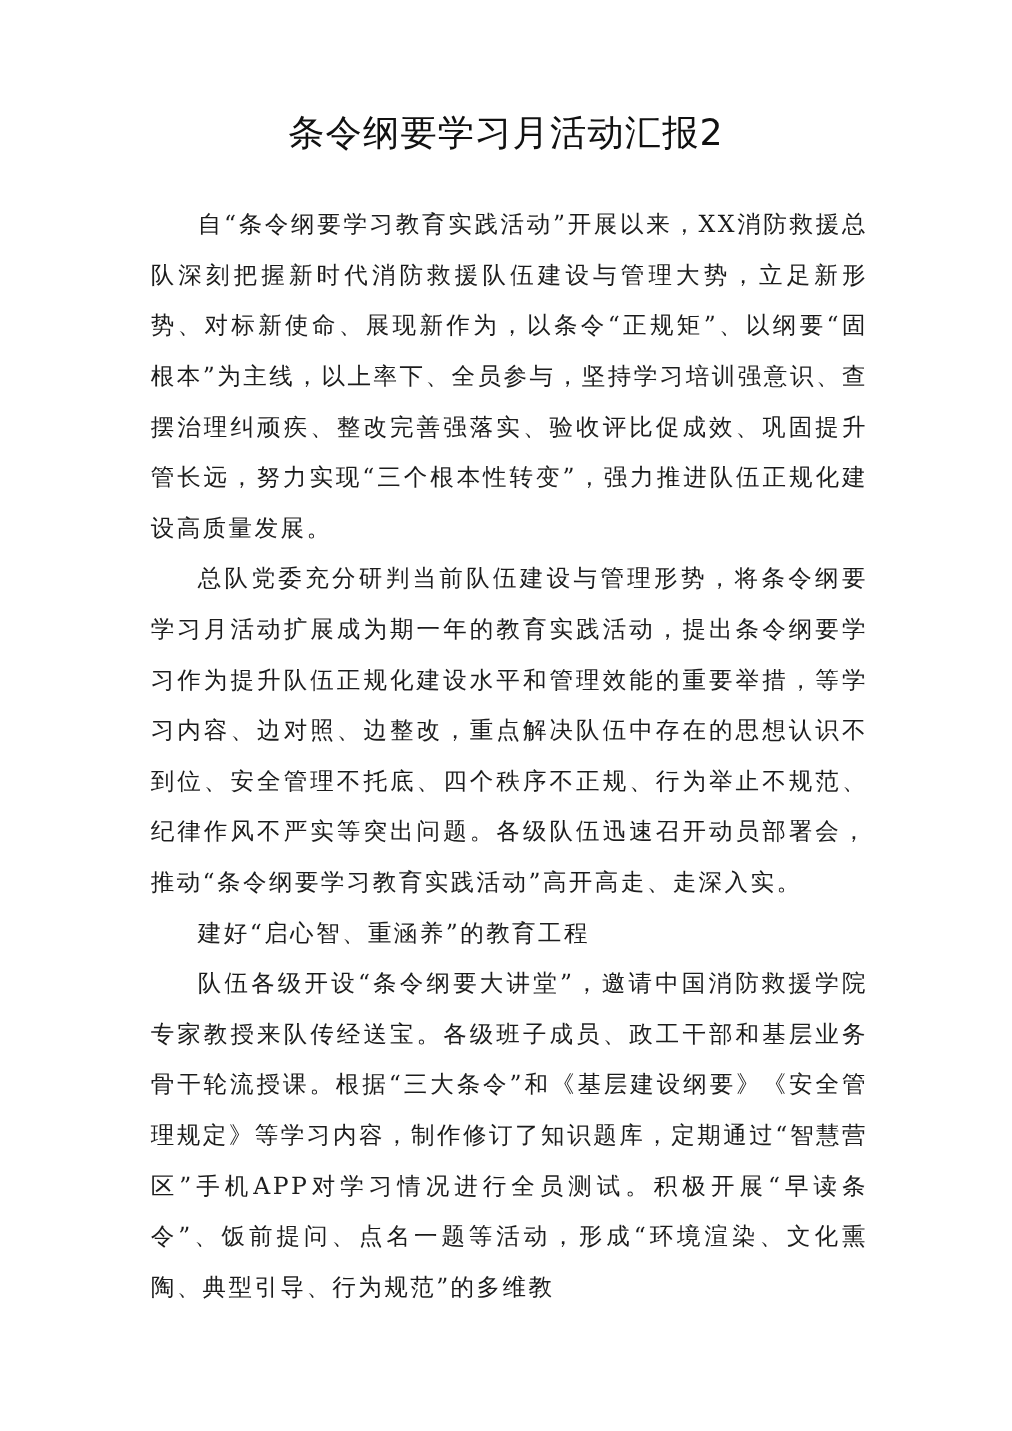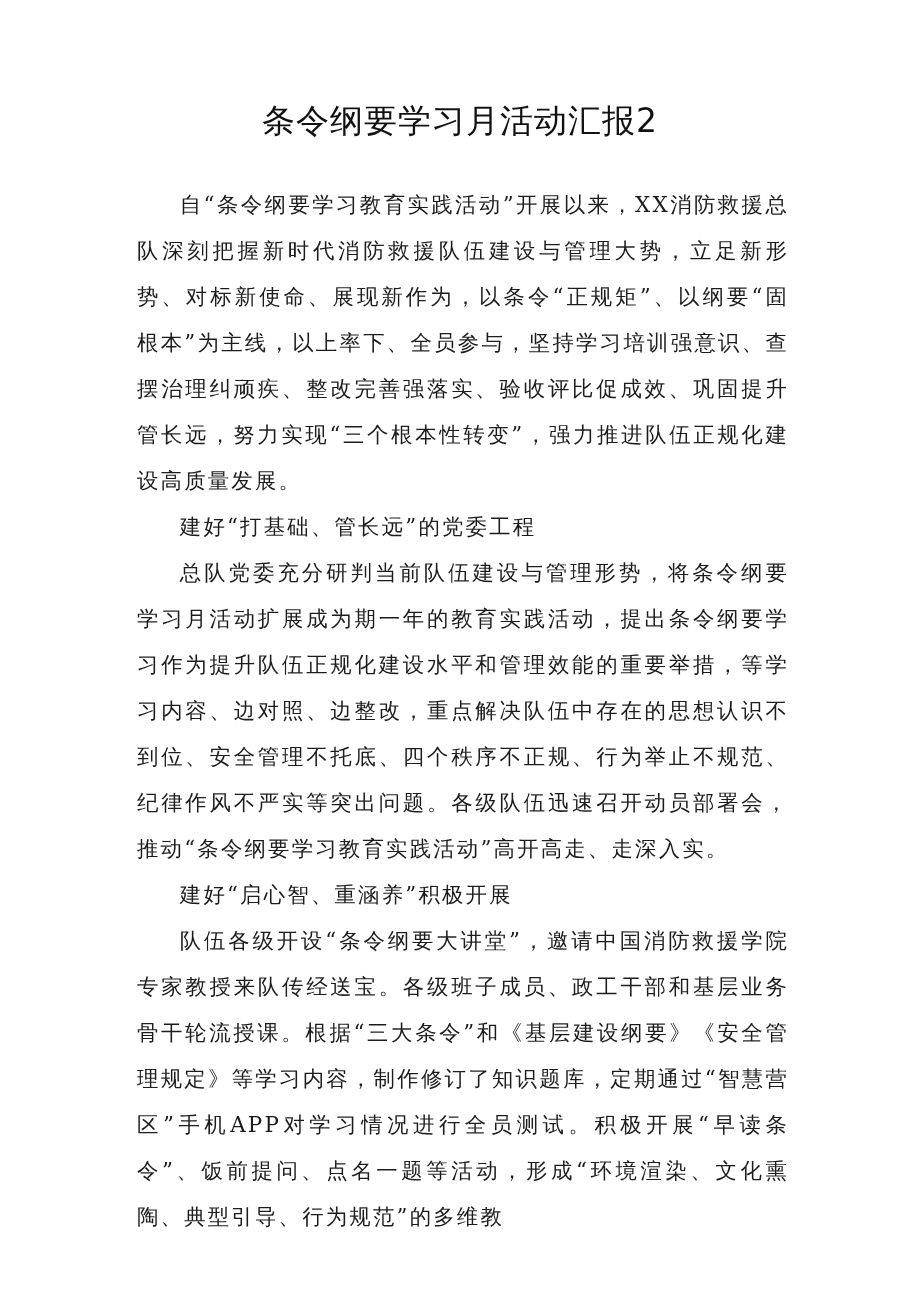--- a/index.html
+++ b/index.html
@@ -60,18 +60,17 @@
     }
   </style>
 </head>
 <body>
 
 <div class="page">
   <h1 class="title">条令纲要学习月活动汇报2</h1>
 
   <div class="body-text">
     <p class="para">自“条令纲要学习教育实践活动”开展以来，XX消防救援总队深刻把握新时代消防救援队伍建设与管理大势，立足新形势、对标新使命、展现新作为，以条令“正规矩”、以纲要“固根本”为主线，以上率下、全员参与，坚持学习培训强意识、查摆治理纠顽疾、整改完善强落实、验收评比促成效、巩固提升管长远，努力实现“三个根本性转变”，强力推进队伍正规化建设高质量发展。</p>
-    <p class="heading">建好“打基础、管长远”的党委工程</p>
     <p class="para">总队党委充分研判当前队伍建设与管理形势，将条令纲要学习月活动扩展成为期一年的教育实践活动，提出条令纲要学习作为提升队伍正规化建设水平和管理效能的重要举措，等学习内容、边对照、边整改，重点解决队伍中存在的思想认识不到位、安全管理不托底、四个秩序不正规、行为举止不规范、纪律作风不严实等突出问题。各级队伍迅速召开动员部署会，推动“条令纲要学习教育实践活动”高开高走、走深入实。</p>
-    <p class="heading">建好“启心智、重涵养”积极开展</p>
+    <p class="heading">建好“启心智、重涵养”的教育工程</p>
     <p class="para">队伍各级开设“条令纲要大讲堂”，邀请中国消防救援学院专家教授来队传经送宝。各级班子成员、政工干部和基层业务骨干轮流授课。根据“三大条令”和《基层建设纲要》《安全管理规定》等学习内容，制作修订了知识题库，定期通过“智慧营区”手机APP对学习情况进行全员测试。积极开展“早读条令”、饭前提问、点名一题等活动，形成“环境渲染、文化熏陶、典型引导、行为规范”的多维教</p>
   </div>
 </div>
 
 </body></html>

